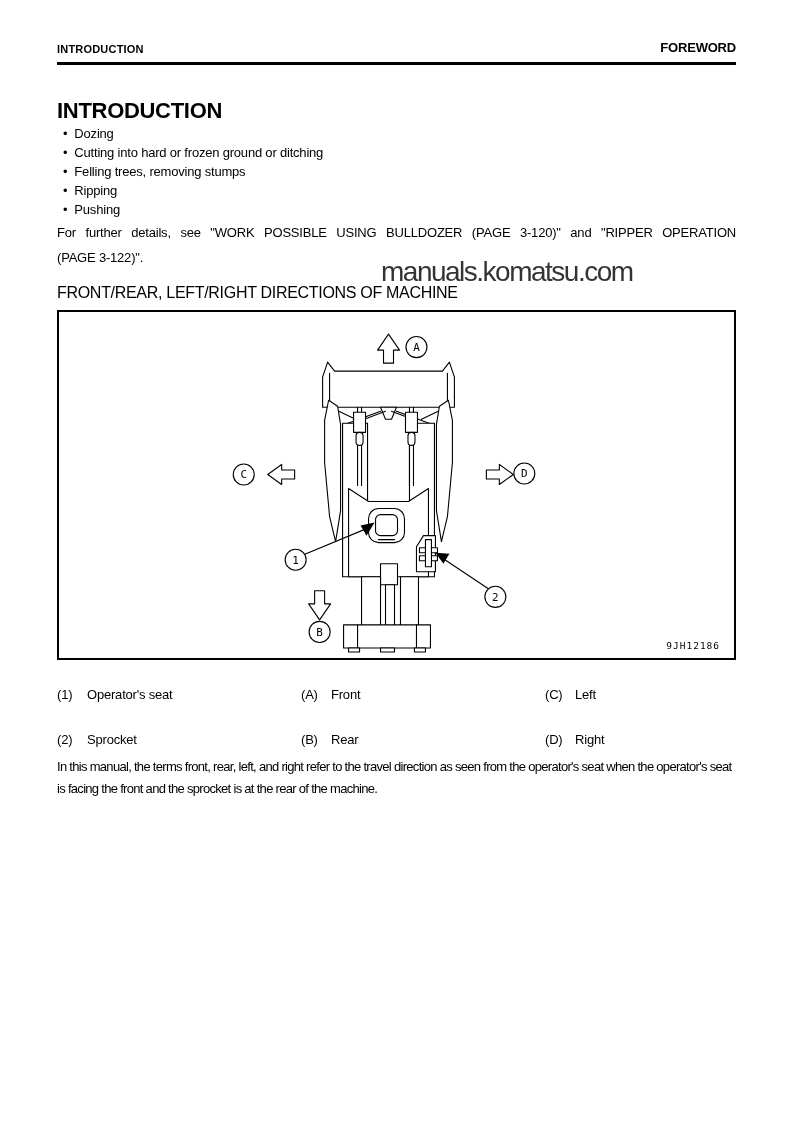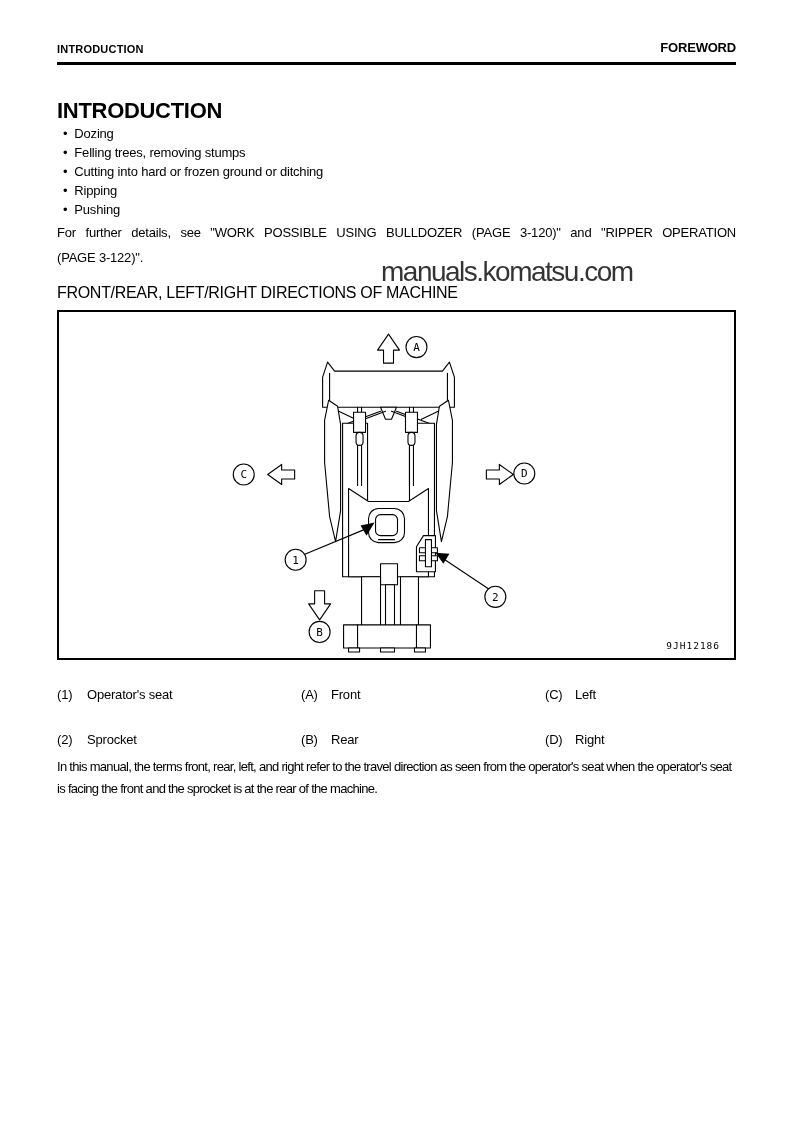--- a/index.html
+++ b/index.html
@@ -47,22 +47,22 @@
 
   <div class="running-header">
     <span class="rh-left">INTRODUCTION</span>
     <span class="rh-right">FOREWORD</span>
   </div>
 
   <h1 class="title">INTRODUCTION</h1>
 
   <ul class="work">
     <li>Dozing</li>
+    <li>Cutting into hard or frozen ground or ditching</li>
     <li>Felling trees, removing stumps</li>
-    <li>Cutting into hard or frozen ground or ditching</li>
     <li>Ripping</li>
     <li>Pushing</li>
   </ul>
   <div class="further">
     <div class="jline">For further details, see "WORK POSSIBLE USING BULLDOZER (PAGE 3-120)" and "RIPPER OPERATION</div>
     <div>(PAGE 3-122)".</div>
   </div>
 
   <h2 class="sec2">FRONT/REAR, LEFT/RIGHT DIRECTIONS OF MACHINE</h2>
 

